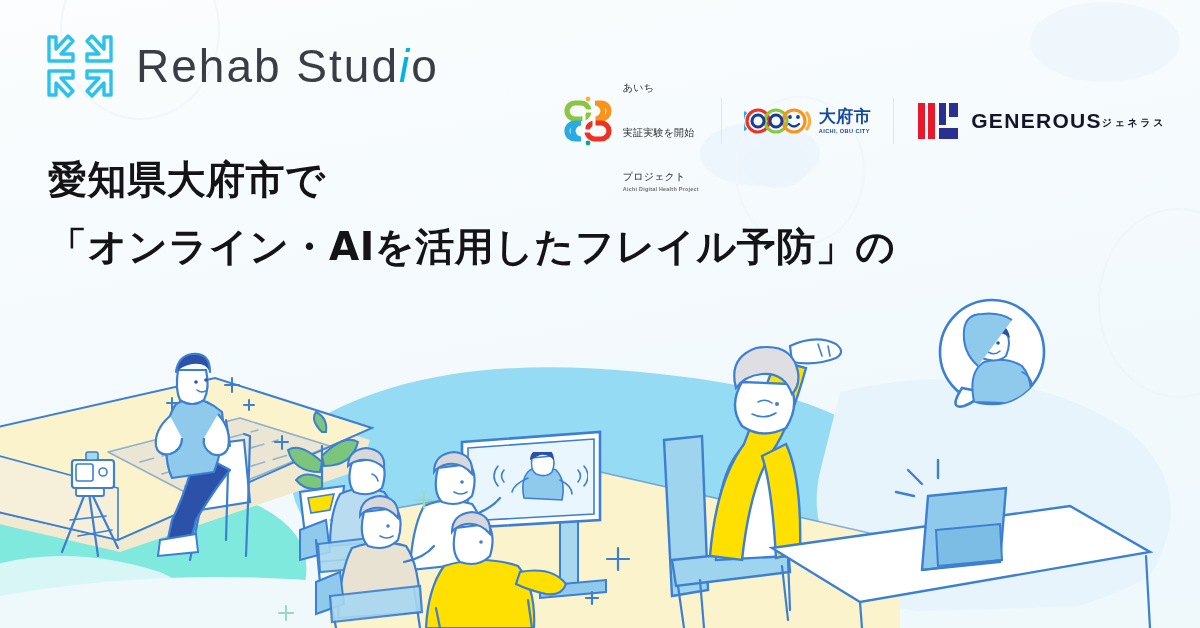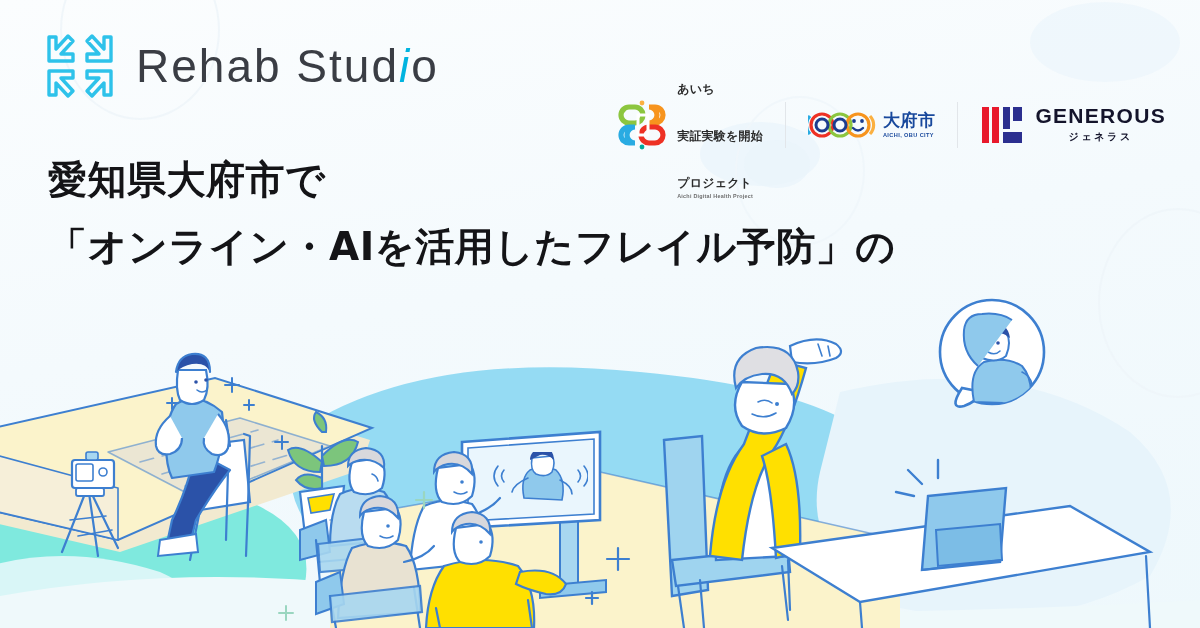--- a/index.html
+++ b/index.html
@@ -22,32 +22,32 @@
   .brand { position:absolute; left:44px; top:30px; display:flex; align-items:center; gap:20px; }
   .mark { width:72px; height:72px; position:relative; }
   .wordmark { font-size:46px; letter-spacing:2px; color:#3a3d44; font-weight:400;
               white-space:nowrap; line-height:1; }
   .wordmark .dot-i { color:#00b4e0; font-style:italic; font-weight:500; }
 
   .partners { position:absolute; right:34px; top:50px; display:flex; align-items:center; gap:22px; }
   .partner { display:flex; align-items:center; gap:7px; }
 
   .adhp-text { display:flex; flex-direction:column; justify-content:center; }
-  .adhp-text .l { font-size:12px; color:#2b2b2b; font-weight:700; line-height:1.26;
+  .adhp-text .l { font-size:10px; color:#2b2b2b; font-weight:400; line-height:1.26;
                   letter-spacing:.2px; white-space:nowrap;margin-top:32px; }
   .adhp-text .romaji { font-size:5.4px; color:#6d6d6d; letter-spacing:.25px; margin-top:2px;
                        white-space:nowrap; font-weight:700; }
 
   .obu-text { display:flex; flex-direction:column; }
   .obu-text .jp { font-size:17px; color:#18489c; font-weight:800; letter-spacing:.5px;
                   line-height:1; white-space:nowrap; }
   .obu-text .en { font-size:5.6px; color:#18489c; font-weight:800; letter-spacing:.4px;
                   margin-top:3px; white-space:nowrap; }
 
-  .gen-text { display:flex; flex-direction:column; align-items:center; }
+  .gen-text { display:flex; flex-direction:row; align-items:center; }
   .gen-text .en { font-size:21px; color:#14142b; font-weight:800; letter-spacing:1.3px;
                   line-height:1; white-space:nowrap; }
   .gen-text .kana { font-size:10px; color:#14142b; font-weight:700; letter-spacing:2.6px;
                     margin-top:4px; white-space:nowrap; }
 
   .divider-v { width:1px; height:46px; background:#e2e6ea; }
 
   
   .headline { position:absolute; left:48px; top:146px; z-index:6; }
   .headline .ln { font-size:39px; font-weight:700; color:#141417; line-height:67px;

